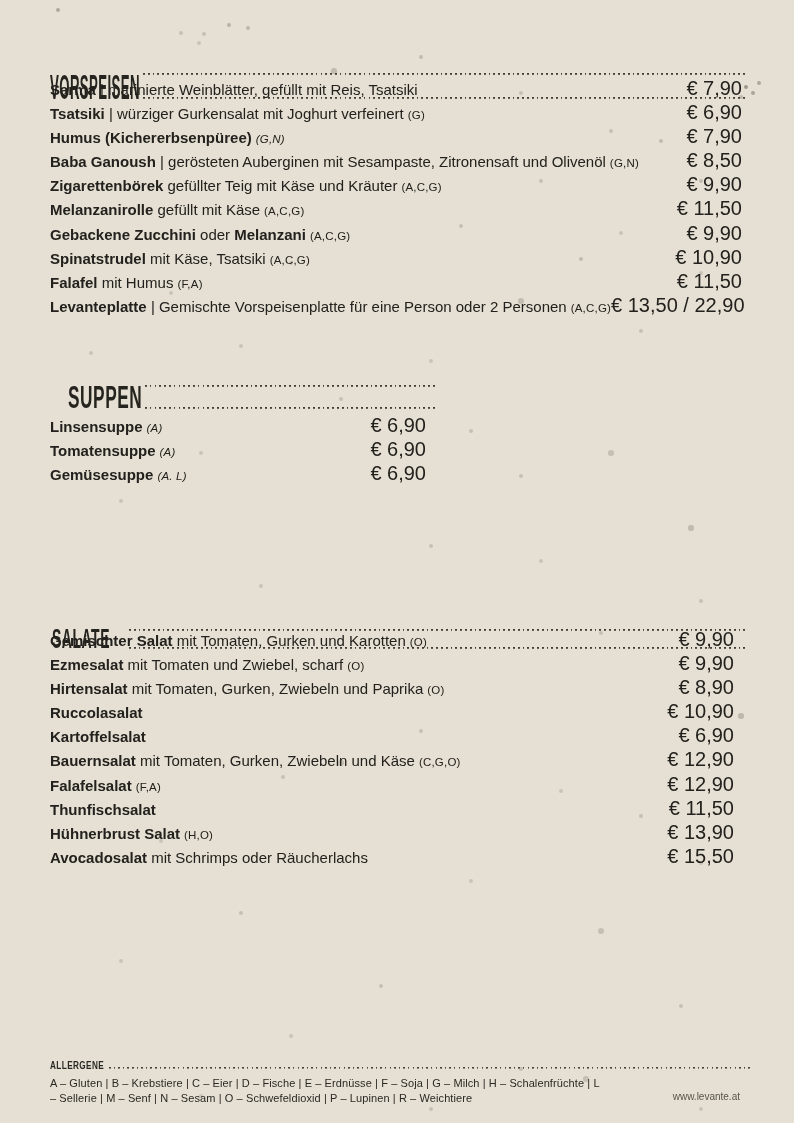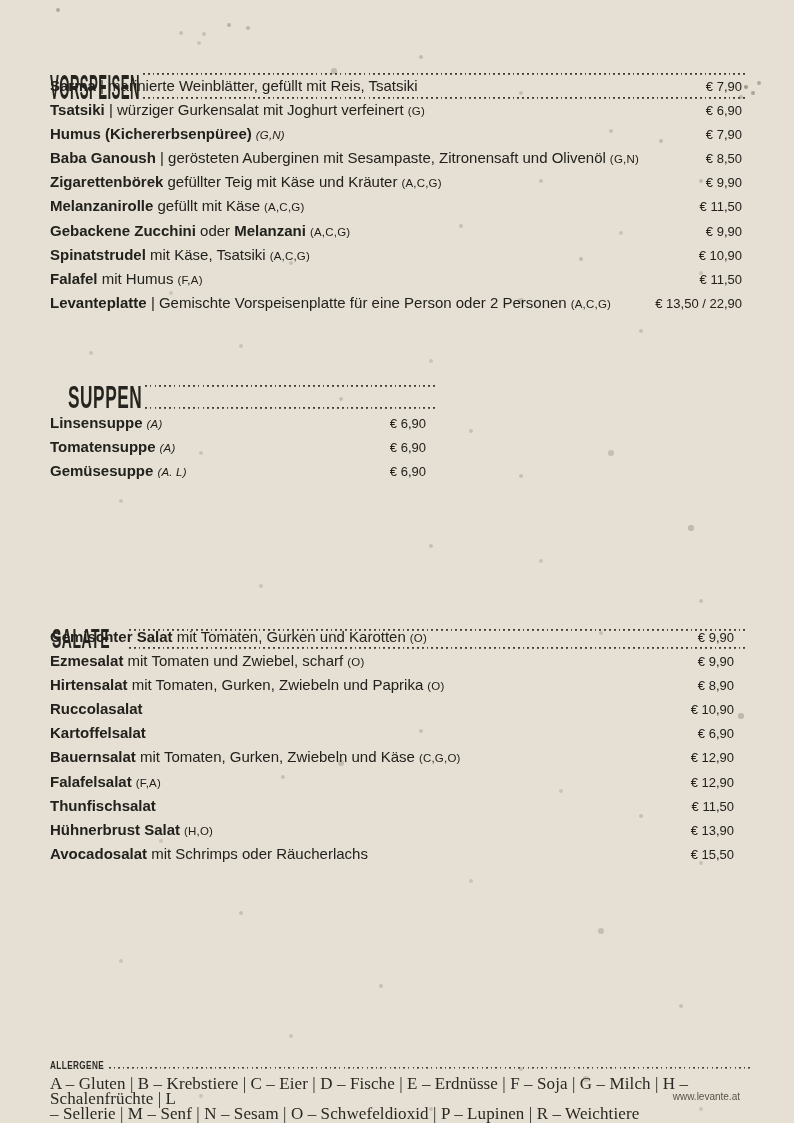--- a/index.html
+++ b/index.html
@@ -77,34 +77,34 @@
   
   .sec-items{position:absolute;}
   #items-0{left:50px;right:52px;top:77px;}
   #items-1{left:50px;width:376px;top:414px;}
   #items-2{left:50px;right:60px;top:628px;}
   .row{display:flex;justify-content:space-between;align-items:baseline;height:24.1px;}
   .txt{font-size:15px;white-space:nowrap;}
   .txt b{font-weight:bold;}
   .alg{font-size:11.5px;margin-left:4px;letter-spacing:.2px;}
   .alg.it{font-style:italic;}
-  .price{font-size:13px;white-space:nowrap;}
+  .price{font-size:20px;white-space:nowrap;}
   
   #footer{position:absolute;left:50px;right:44px;top:1053px;color:#2a2824;margin-top:7px;}
   .f-head{display:flex;align-items:flex-start;}
   .f-head h3{
     margin:0;font-size:10px;font-weight:bold;line-height:11px;letter-spacing:.5px;
     transform-origin:left center;white-space:nowrap;
   }
   .f-rule{
     flex:1;height:8.5px;margin-left:5px;
     background-image:repeating-linear-gradient(90deg,#45423b 0 1.5px,transparent 1.5px 4.6px);
     background-size:100% 1.6px;background-position:0 100%;background-repeat:no-repeat;
   }
-  .f-line{font-size:17px;line-height:15px;letter-spacing:.1px;font-family:Liberation Serif, serif;}
+  .f-line{font-size:11px;line-height:15px;letter-spacing:.1px;}
   .f-line.first{margin-top:5px;}
   .website{position:absolute;right:10px;top:31px;font-size:10px;color:#57544b;}
 </style>
 </head>
 <body>
 
 <div class="page">
   <div class="speckles"></div>
 
   <div class="sec-header" id="hdr-0">

